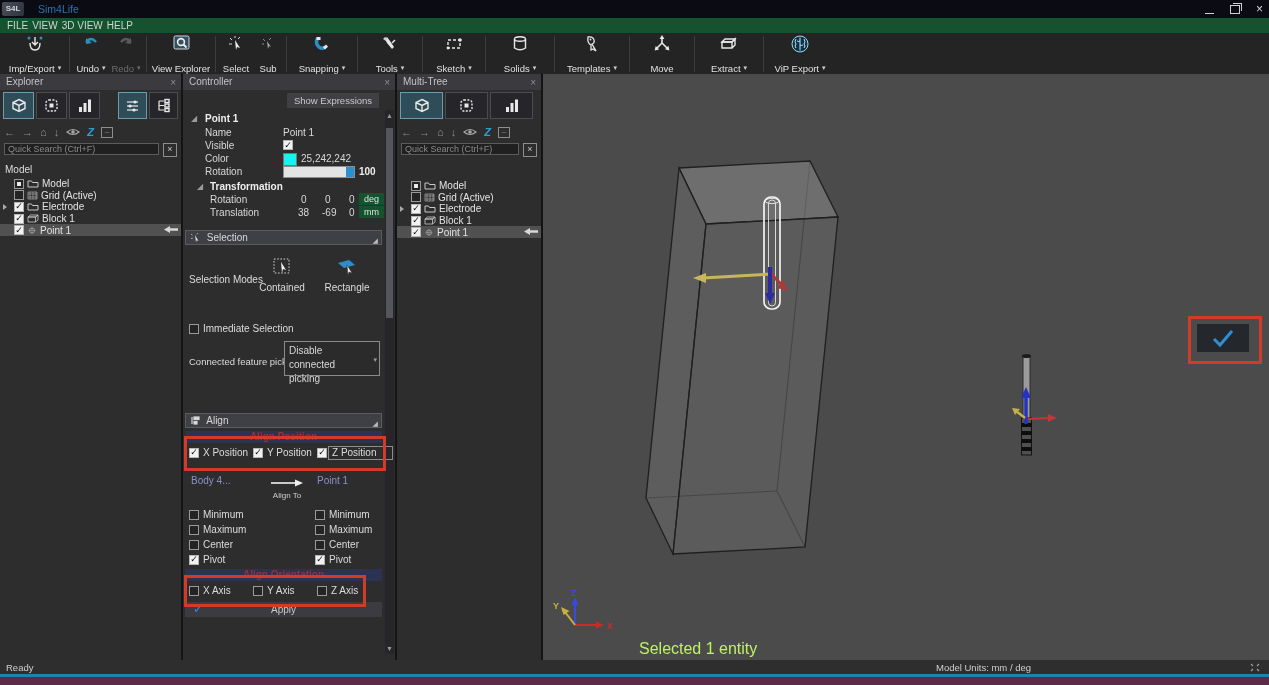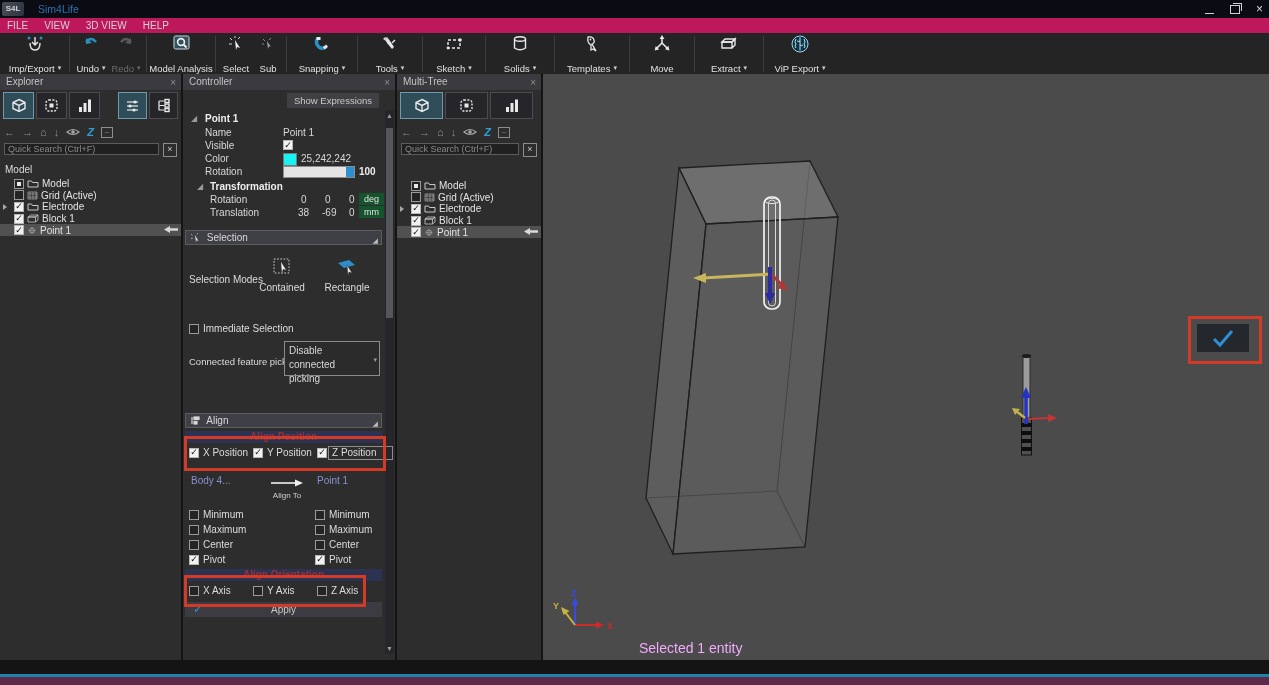--- a/index.html
+++ b/index.html
@@ -9,21 +9,21 @@
   .titlebar{position:absolute;left:0;top:0;right:0;height:18px;background:#0b0c13;display:flex;align-items:center;}
   .applogo{width:22px;height:14px;margin-left:2px;background:linear-gradient(120deg,#4b4f58,#2c3340);
            color:#cfd3d8;font-size:8px;font-weight:bold;text-align:center;line-height:14px;border-radius:2px;}
   .apptitle{color:#2f6fae;font-size:10.5px;margin-left:14px;}
   .wctrl{position:absolute;right:6px;top:0;height:18px;display:flex;align-items:center;gap:16px;color:#d8d8d8;}
   .wmin{width:9px;height:1px;background:#d0d0d0;display:inline-block;}
   .wrest{width:8px;height:7px;border:1px solid #d0d0d0;position:relative;display:inline-block;}
   .wrest:before{content:"";position:absolute;left:2px;top:-3px;width:8px;height:7px;border:1px solid #d0d0d0;border-bottom:none;border-left:none;}
   .wclose{font-size:12px;line-height:12px;}
   
-  .menubar{position:absolute;left:0;top:18px;right:0;height:15px;background:#be185d;display:flex;align-items:center;gap:16px;padding-left:7px;font-size:10px;color:#d2d2d2;}
+  .menubar{position:absolute;left:0;top:18px;right:0;height:15px;background:#14532d;display:flex;align-items:center;gap:4px;padding-left:7px;font-size:10px;color:#d2d2d2;}
   
   .toolbar{position:absolute;left:0;top:33px;right:0;height:41px;background:#242424;border-bottom:1px solid #090909;display:flex;align-items:center;padding-left:4px;}
   .tbtn{display:flex;flex-direction:column;align-items:center;justify-content:space-between;height:40px;gap:1px;color:#e2e2e2;}
   .tbtn .lblrow{display:flex;align-items:center;font-size:9.5px;white-space:nowrap;}
   .caret{font-size:7px;color:#cfcfcf;margin-left:3px;}
   .tdiv{width:1px;height:36px;background:#3d3d3d;margin:0 3px;}
   .disabled{color:#6c6c6c;}
   .disabled .caret{color:#6c6c6c;}
   
   .panel{position:absolute;background:#2d2d2d;}
@@ -67,21 +67,21 @@
   .sechead .tri{position:absolute;right:3px;top:3px;font-size:7px;color:#bbb;}
   .subband{position:absolute;left:2px;right:13px;height:12px;background:#2b3252;color:#95323c;font-weight:bold;font-size:10px;text-align:center;line-height:12px;}
   .cbitem{position:absolute;display:flex;align-items:center;gap:4px;color:#dcdcdc;height:13px;}
   .redbox{position:absolute;border:3px solid #d23b28;pointer-events:none;z-index:5;}
   .linktxt{color:#8a90cf;}
   .applybar{position:absolute;left:2px;right:13px;height:15px;background:#3b3b41;color:#c8c8c8;text-align:center;line-height:15px;font-size:10px;}
   .applychk{position:absolute;left:8px;top:0;color:#2e8fd6;font-size:12px;}
   .zoutline{border:1px solid #8d8d8d;padding:0 16px 1px 3px;margin-left:-3px;}
   
   .viewport{position:absolute;left:543px;top:74px;width:726px;height:586px;background:#4b4b4b;}
-  .selent{position:absolute;left:96px;top:566px;font-size:14px;color:#f0abfc;}
+  .selent{position:absolute;left:96px;top:566px;font-size:16px;color:#bef264;}
   .chkbtn{position:absolute;left:654px;top:250px;width:52px;height:28px;background:#24282c;display:flex;align-items:center;justify-content:center;}
   
   .statusbar{position:absolute;left:0;top:660px;right:0;height:14px;background:#2e2e2e;font-size:9.5px;color:#cfcfcf;}
   .tealline{position:absolute;left:0;top:674px;right:0;height:3px;background:#1d84ac;}
   .bottomband{position:absolute;left:0;top:677px;right:0;height:8px;background:#5d2b49;}
   svg{display:block;}
   .icn{stroke:#e8e8e8;fill:none;stroke-width:1.4;}
 </style>
 </head>
 <body>
@@ -140,21 +140,21 @@
         </div>
     </div>
     <div class="tdiv"></div>
     <div class="tbtn" style="width:62px">
       <svg width="22" height="20">
           <rect x="4" y="2" width="15" height="13" rx="1.5" fill="#33505e" stroke="#cfd6da" stroke-width="1"></rect>
           <circle cx="11" cy="8" r="3.4" fill="none" stroke="#f0f0f0" stroke-width="1.6"></circle>
           <line x1="13.5" y1="10.5" x2="16.5" y2="13.5" stroke="#f0f0f0" stroke-width="1.8"></line>
         </svg>
       <div class="lblrow">
-          <span>Model Analysis</span>
+          <span>View Explorer</span>
         </div>
     </div>
     <div class="tdiv"></div>
     <div class="tbtn" style="width:34px">
       <svg width="20" height="20">
           <path d="M9 6 L14 14 L11 13 L10 16 Z" fill="#f0f0f0"></path>
           <g stroke="#d5d5d5" stroke-width="1">
             <line x1="4" y1="4" x2="6" y2="6"></line>
             <line x1="14" y1="3" x2="12" y2="5"></line>
             <line x1="3" y1="10" x2="6" y2="10"></line>
@@ -710,16 +710,28 @@
     </svg>
     <div class="selent">Selected 1 entity</div>
     <div class="chkbtn">
       <svg width="26" height="20">
           <polyline points="4,11 10,17 22,3" fill="none" stroke="#2e8fd6" stroke-width="3"></polyline>
         </svg>
     </div>
     <div class="redbox" style="left:645px;top:242px;width:68px;height:42px"></div>
   </div>
 
+  <div class="statusbar">
+    <span style="position:absolute;left:6px;top:2px">Ready</span>
+    <span style="position:absolute;left:936px;top:2px">Model Units: mm / deg</span>
+    <svg style="position:absolute;right:8px;top:2px" width="12" height="11">
+        <g stroke="#9a9a9a" stroke-width="1.2">
+          <line x1="2" y1="2" x2="4" y2="4"></line>
+          <line x1="10" y1="2" x2="8" y2="4"></line>
+          <line x1="2" y1="9" x2="4" y2="7"></line>
+          <line x1="10" y1="9" x2="8" y2="7"></line>
+        </g>
+      </svg>
+  </div>
   <div class="tealline"></div>
   <div class="bottomband"></div>
 
 </div>
 
 </body></html>

